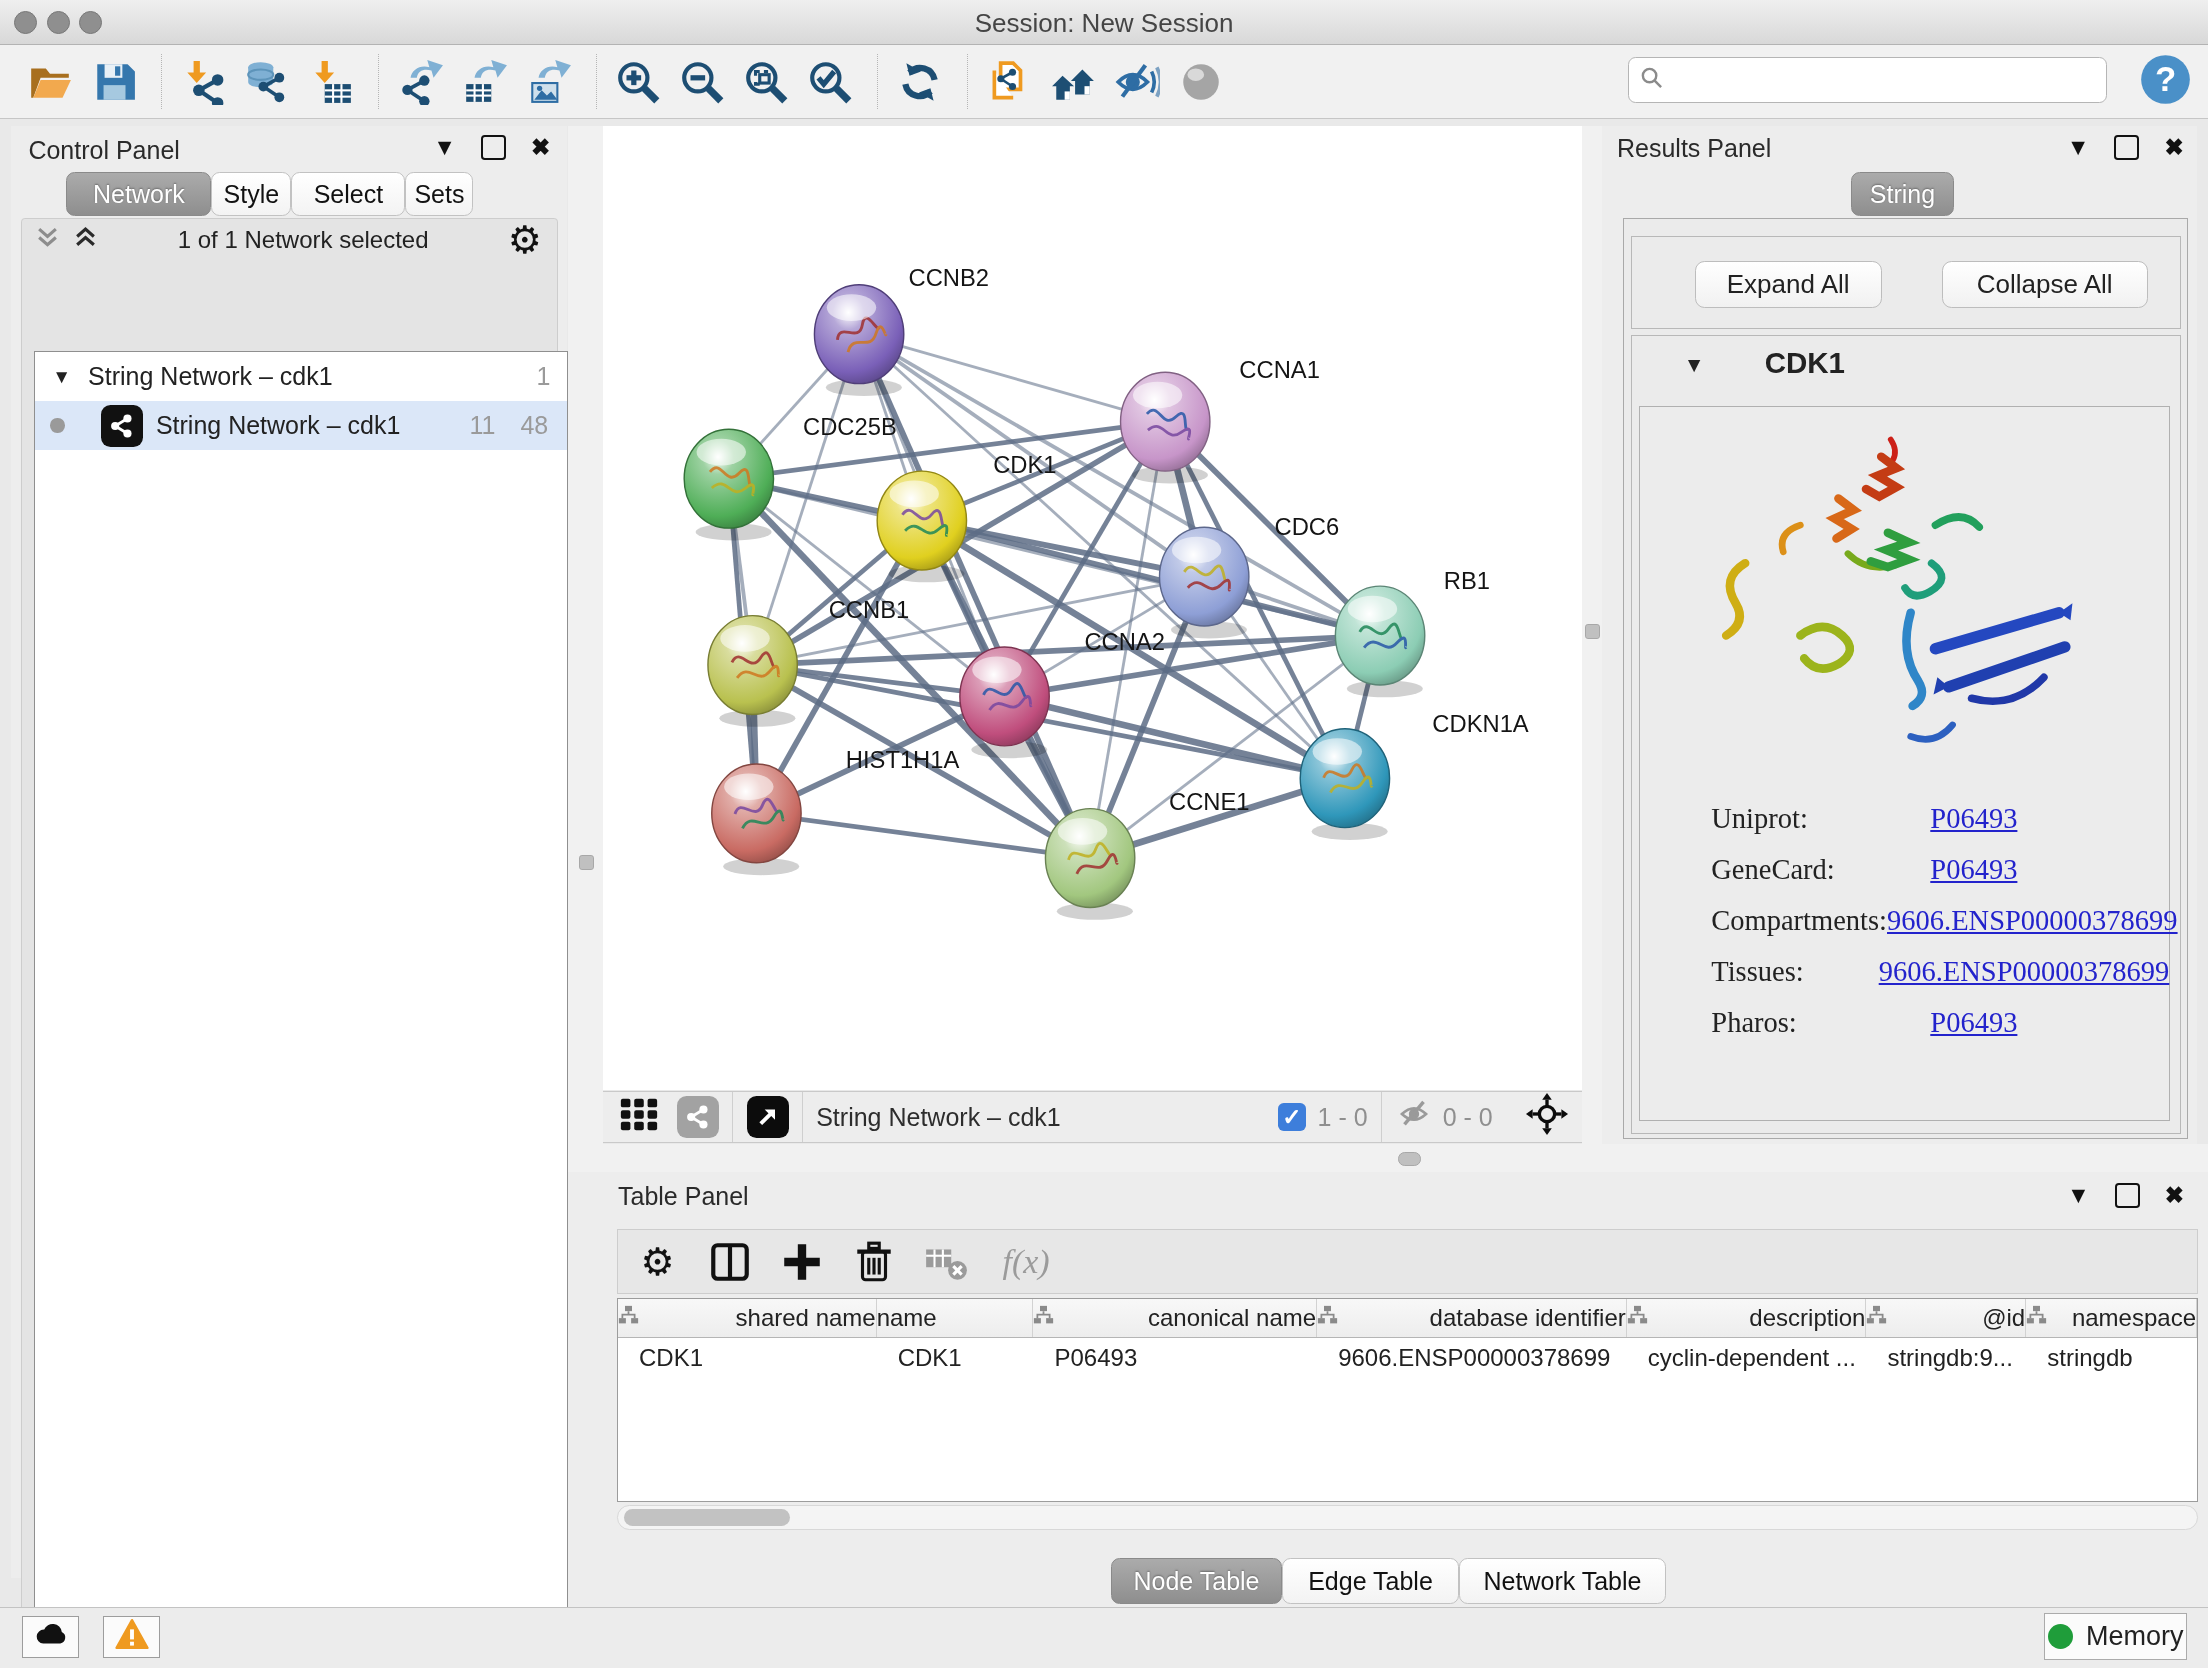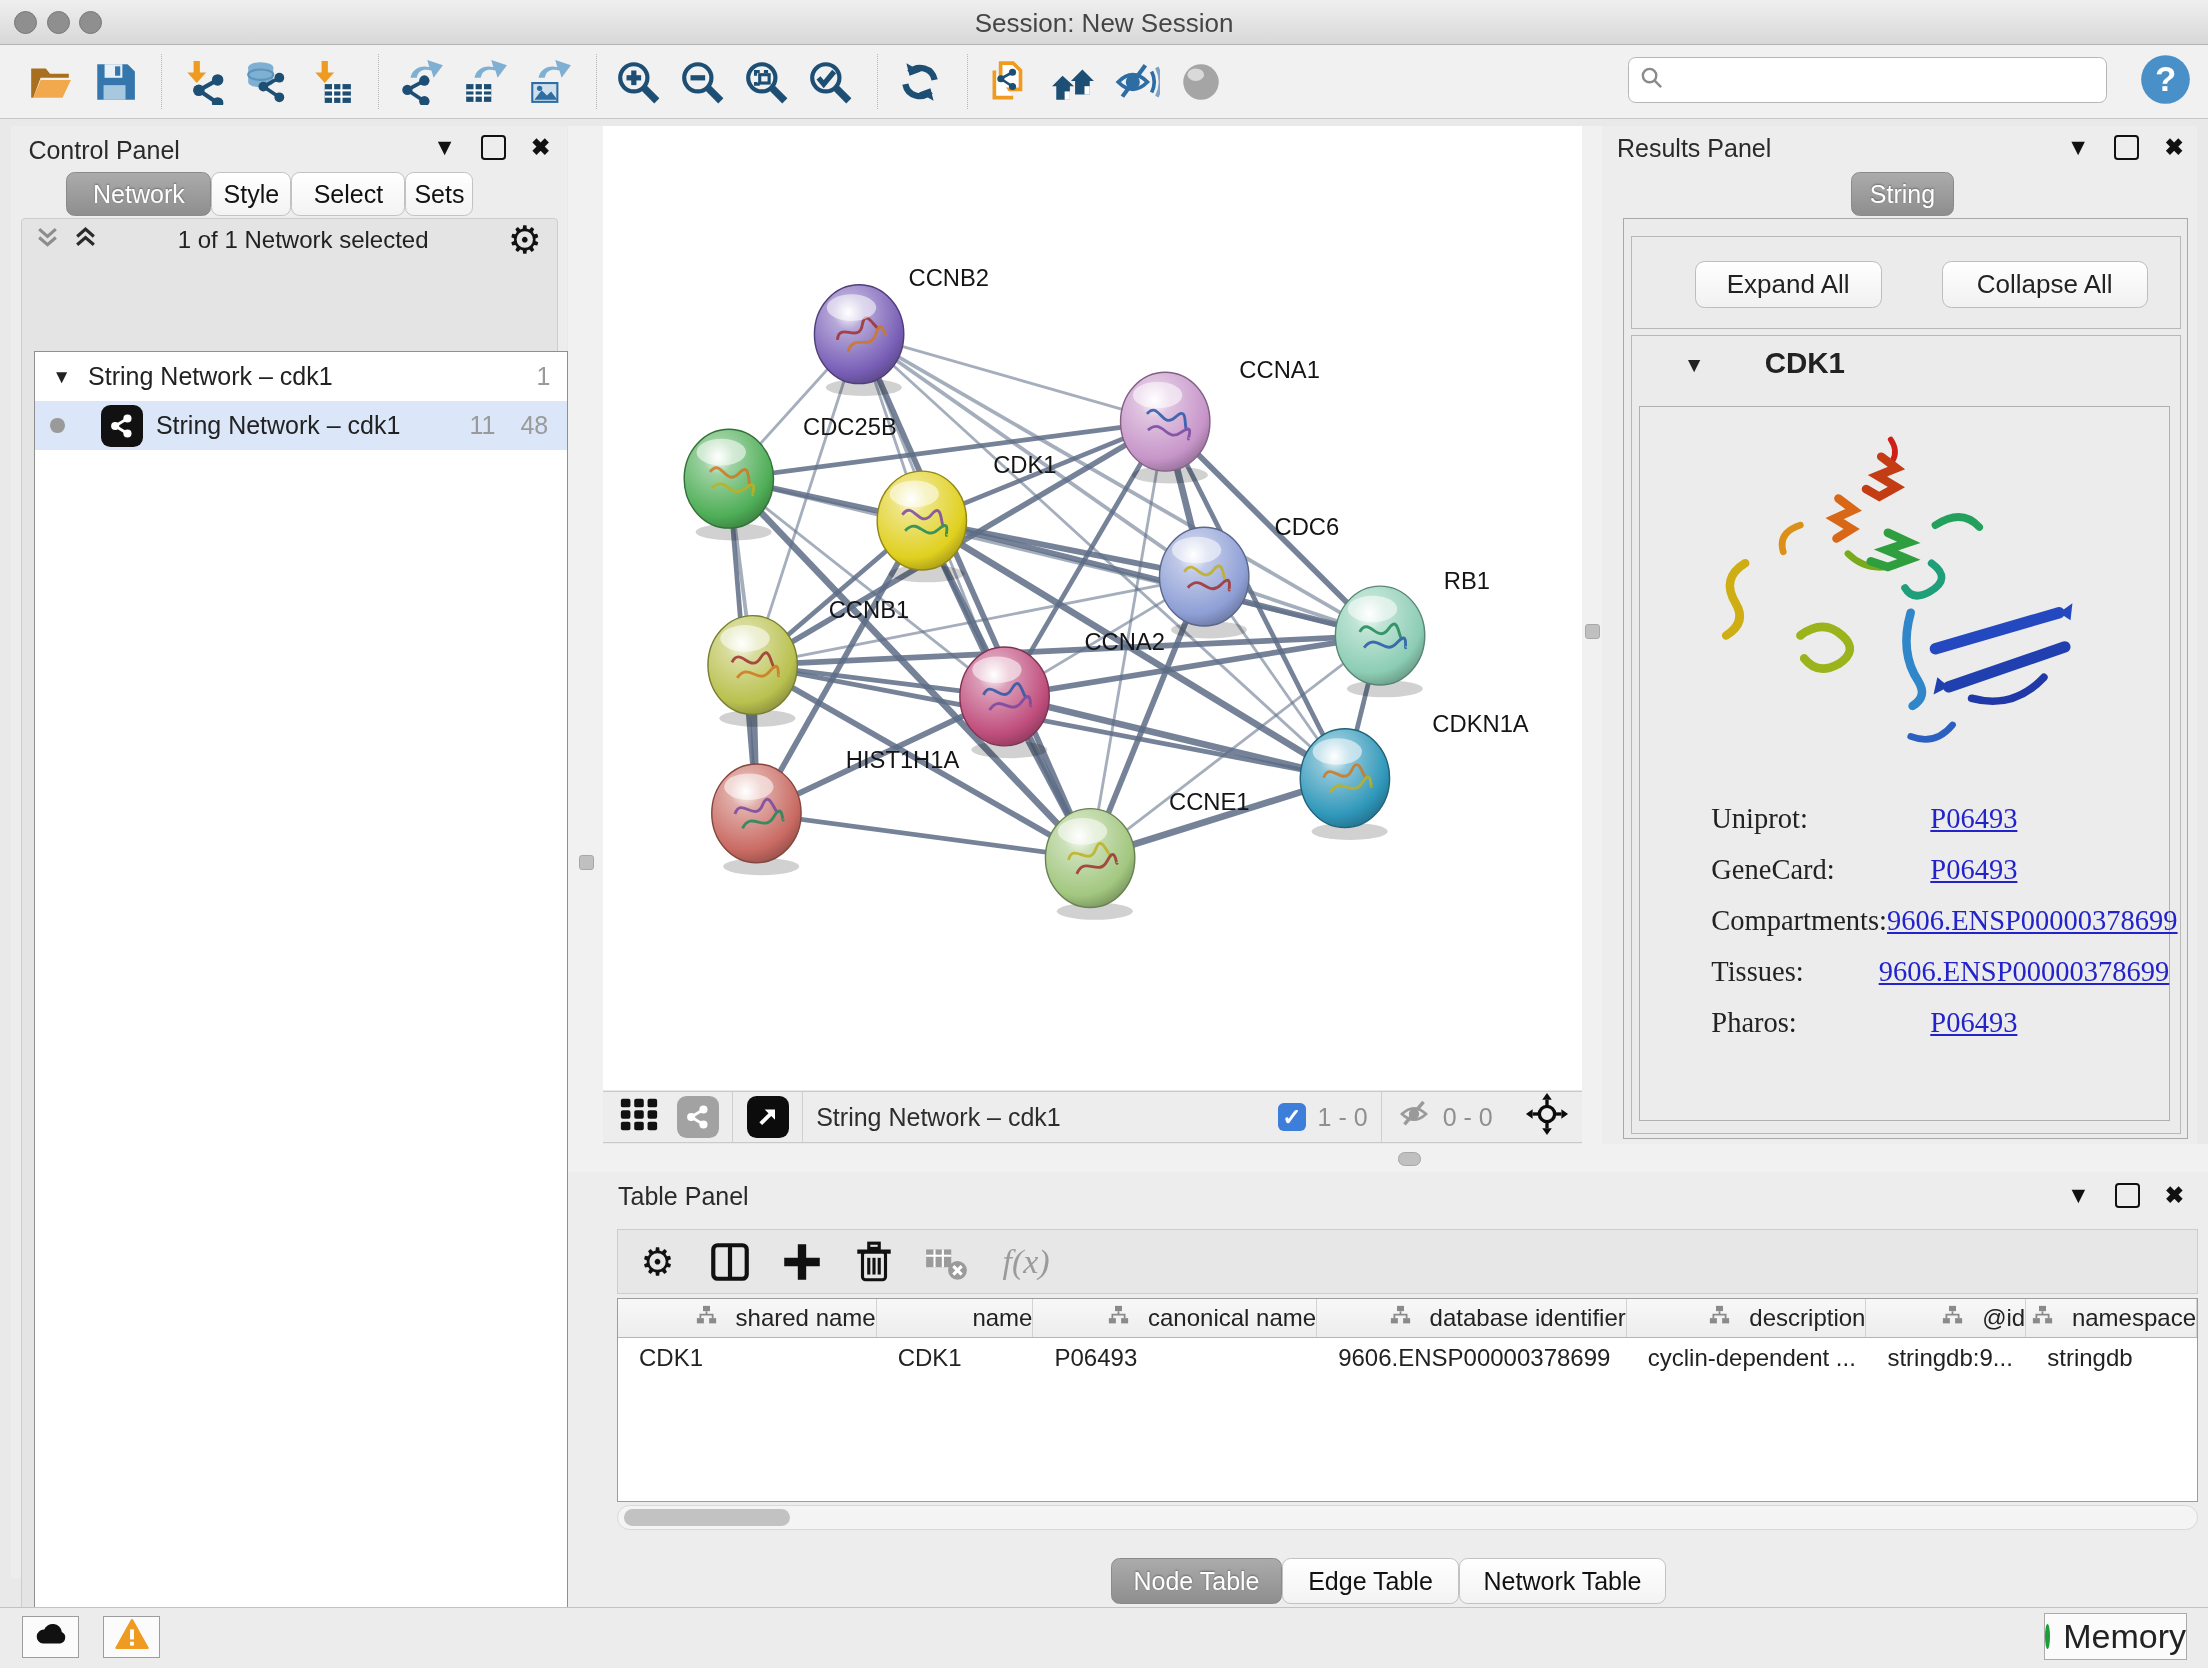--- a/index.html
+++ b/index.html
@@ -66,33 +66,33 @@
   .clrow .cl-label{width:219px;padding-left:27px;}
   
   .tpanel{left:568px;top:1172px;width:1641px;height:436px;background:#ededed;}
   .ttoolbar{left:49px;top:57px;width:1581px;height:65px;background:#e7e7e7;border:1px solid #cdcdcd;
             display:flex;align-items:center;box-sizing:border-box;padding-left:15px;}
   .ttoolbar .tbtn{margin-right:23px;}
   .fx{font-family:"Liberation Serif",serif;font-style:italic;font-size:34px;color:#9b9b9b;}
   .gearglyph{font-family:"DejaVu Sans",sans-serif;font-size:38px;color:#111;line-height:1;}
   .tablewrap{left:49px;top:126px;width:1581px;height:204px;background:#fff;border:1px solid #9c9c9c;box-sizing:border-box;}
   .thead{display:flex;height:38px;background:linear-gradient(#f8f8f8,#ededed);border-bottom:1px solid #b5b5b5;}
-  .th{display:flex;align-items:center;justify-content:flex-end;gap:19px;font-size:24px;color:#222;
+  .th{display:flex;align-items:center;justify-content:space-between;gap:19px;font-size:24px;color:#222;
       border-right:1px solid #d2d2d2;box-sizing:border-box;overflow:hidden;white-space:nowrap;}
   .trowt{display:flex;height:40px;}
   .td{display:flex;align-items:center;padding-left:21px;font-size:24px;box-sizing:border-box;overflow:hidden;white-space:nowrap;}
   .hscroll{left:49px;top:333px;width:1581px;height:25px;background:#f4f4f4;border:1px solid #d8d8d8;border-radius:12.4px;box-sizing:border-box;}
   .hthumb{position:absolute;left:5.7px;top:2.9px;width:166px;height:17px;background:#c2c2c2;border-radius:8.6px;}
   .ttabs{left:0;top:386px;width:100%;display:flex;justify-content:center;}
   
   .statusbar{left:0;top:1607px;width:2208px;height:61px;background:#ececec;border-top:1px solid #c3c3c3;}
   .sbtn{position:absolute;top:7.6px;width:55px;height:40px;background:#fbfbfb;border:1.9px solid #9d9d9d;
         display:flex;align-items:center;justify-content:center;}
   .membtn{position:absolute;right:21px;top:4.8px;width:141px;height:45px;background:#fbfbfb;border:1px solid #ababab;
-          display:flex;align-items:center;justify-content:center;gap:13.3px;font-size:34px;}
+          display:flex;align-items:center;justify-content:center;gap:13.3px;font-size:27px;}
   .memdot{width:25px;height:25px;border-radius:50%;background:#1f9d3a;}
   .netlabel{font-size:25px;fill:#141414;font-family:"Liberation Sans",sans-serif;}
 </style>
 </head>
 <body>
 
 <div id="app">
 
   <div class="abs titlebar">
     <div class="abs tl" style="left:14.3px"></div>

